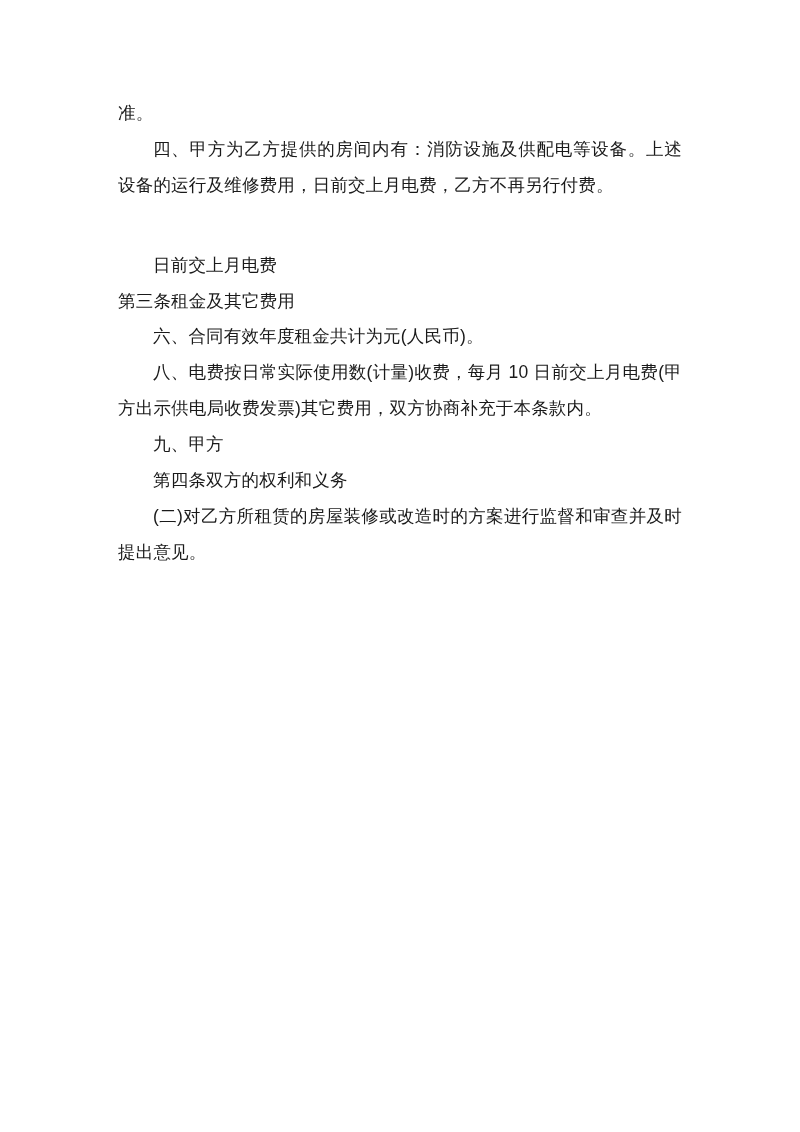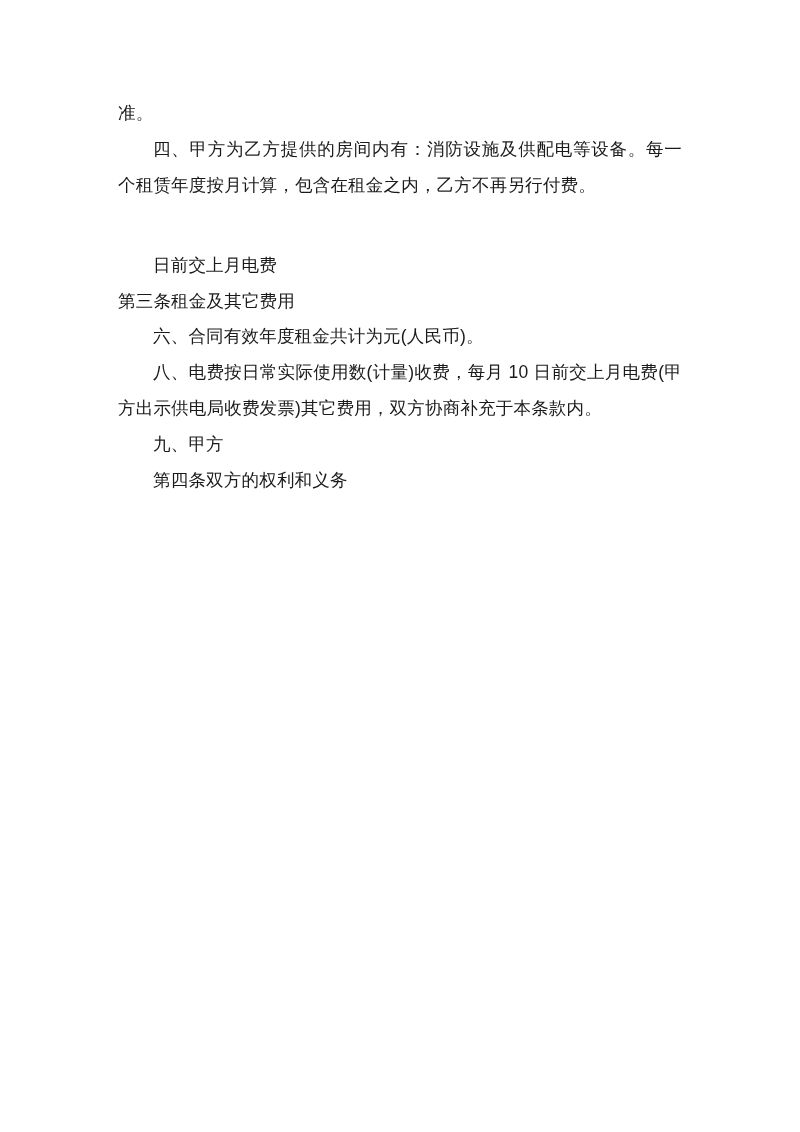--- a/index.html
+++ b/index.html
@@ -40,34 +40,35 @@
   }
 </style>
 </head>
 <body>
 
 <div class="page">
   <div class="doc-body">
 
     <p class="para no-indent">准。</p>
 
-    <p class="para">四、甲方为乙方提供的房间内有：消防设施及供配电等设备。每一个租赁年度按月计算，包含在租金之内，乙方不再另行付费。</p>
+    <p class="para">四、甲方为乙方提供的房间内有：消防设施及供配电等设备。上述设备的运行及维修费用，日前交上月电费，乙方不再另行付费。</p>
 
     <div class="gap-lg"></div>
 
     <p class="para">日前交上月电费</p>
 
 
     <p class="para no-indent">第三条租金及其它费用</p>
 
     <p class="para">六、合同有效年度租金共计为元(人民币)。</p>
 
 
     <p class="para">八、电费按日常实际使用数(计量)收费，每月 10 日前交上月电费(甲方出示供电局收费发票)其它费用，双方协商补充于本条款内。</p>
 
     <p class="para">九、甲方</p>
 
     <p class="para">第四条双方的权利和义务</p>
 
 
+    <p class="para">(二)对乙方所租赁的房屋装修或改造时的方案进行监督和审查并及时提出意见。</p>
 
   </div>
 </div>
 
 </body></html>

